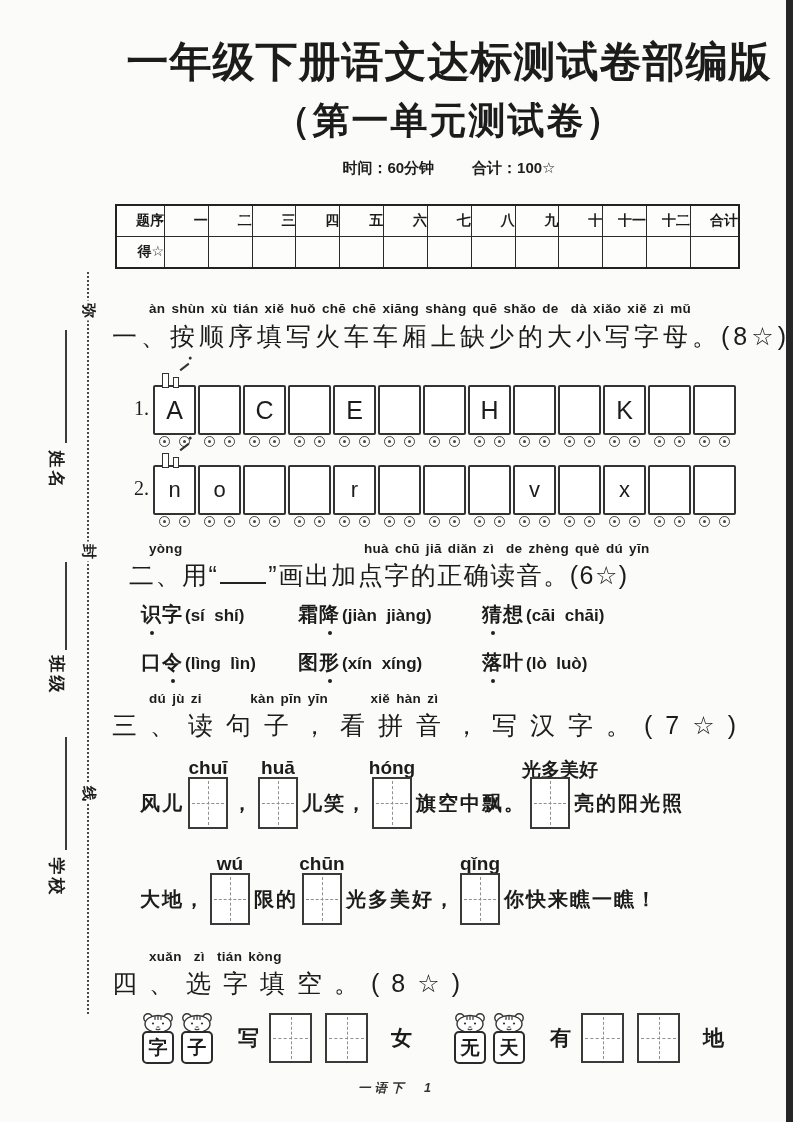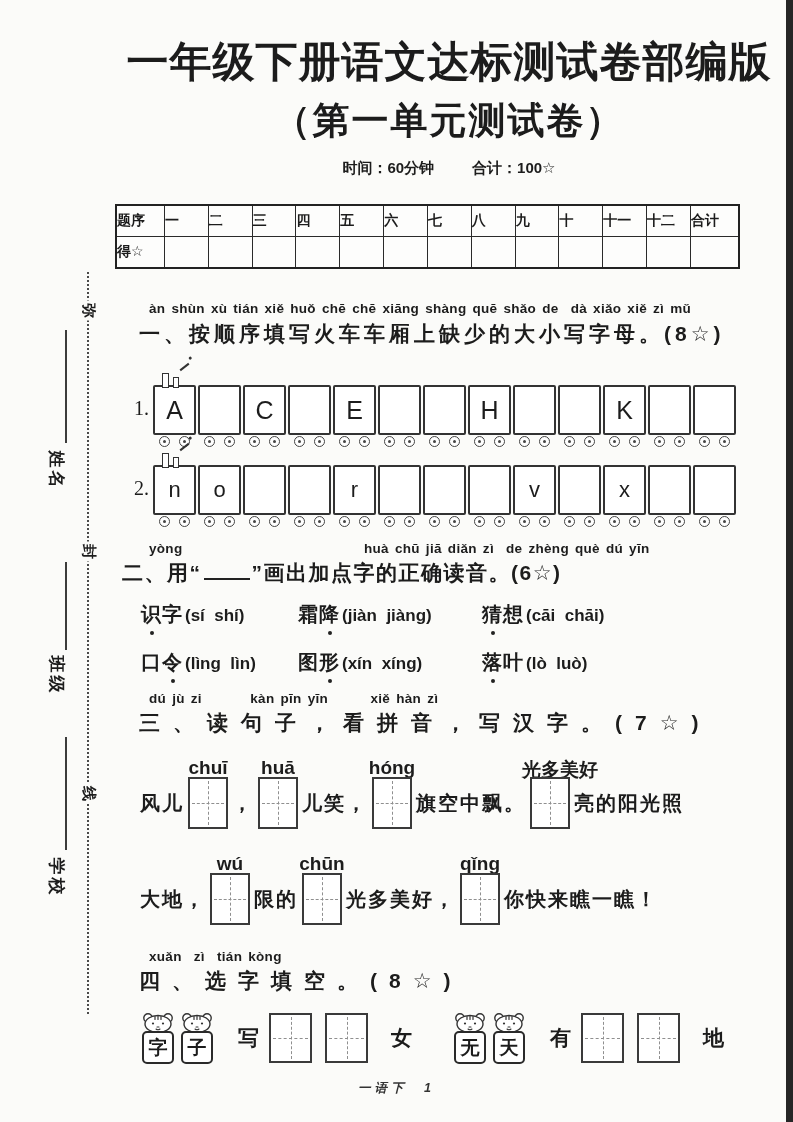--- a/index.html
+++ b/index.html
@@ -27,32 +27,32 @@
   .title{position:absolute;top:34px;left:108px;width:682px;margin:0;text-align:center;
          font-size:42px;font-weight:900;letter-spacing:1px;white-space:nowrap;}
   .subtitle{position:absolute;top:96px;left:108px;width:682px;margin:0;text-align:center;
             font-size:37px;font-weight:900;letter-spacing:2px;}
   .meta{position:absolute;top:159px;left:108px;width:682px;display:flex;justify-content:center;gap:38px;
         font-size:15px;font-weight:bold;}
 
   
   .score-table{position:absolute;top:204px;left:115px;width:625px;border-collapse:collapse;
                table-layout:fixed;border:2.5px solid #222;background:#fdfdfc;}
-  .score-table td{border:1.5px solid #2a2a2a;height:30px;text-align:left;font-size:14px;
+  .score-table td{border:1.5px solid #2a2a2a;height:30px;text-align:right;font-size:14px;
                   font-weight:bold;padding:0;}
   .score-table td.corner{width:47px}
   .score-table td.total-col{width:47px}
 
   
   .section-pinyin{position:absolute;font-size:13.5px;font-weight:bold;white-space:pre;letter-spacing:.3px;word-spacing:2px;}
-  .section-heading{position:absolute;font-size:21px;font-weight:bold;white-space:nowrap;margin-left:27px;}
+  .section-heading{position:absolute;font-size:25px;font-weight:normal;white-space:nowrap;}
   .q1-pinyin{left:149px;top:301px}
   .q1-heading{left:112px;top:320px;letter-spacing:4px}
   .q2-pinyin{left:149px;top:541px}
-  .q2-heading{left:95px;top:559px;letter-spacing:1.5px}
+  .q2-heading{left:129px;top:559px;letter-spacing:1.5px}
   .q3-pinyin{left:149px;top:691px}
   .q3-heading{left:112px;top:709px;letter-spacing:13px}
   .q4-pinyin{left:149px;top:949px}
   .q4-heading{left:112px;top:967px;letter-spacing:12px}
   .blank-line{display:inline-block;width:46px;height:16px;border-bottom:2.5px solid #222;margin:0 2px;}
 
   
   .train{position:absolute;left:134px;display:flex;}
   .train1{top:385px}.train2{top:465px}
   .train-label{font-family:"Liberation Serif","DejaVu Serif",serif;font-size:20px;margin:12px 4px 0 0;}

